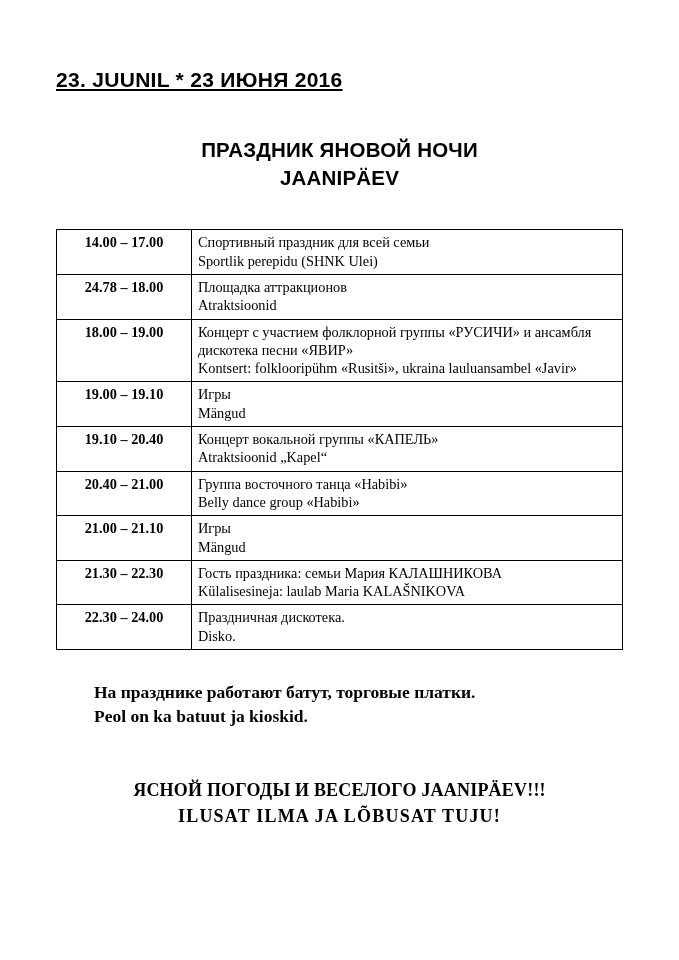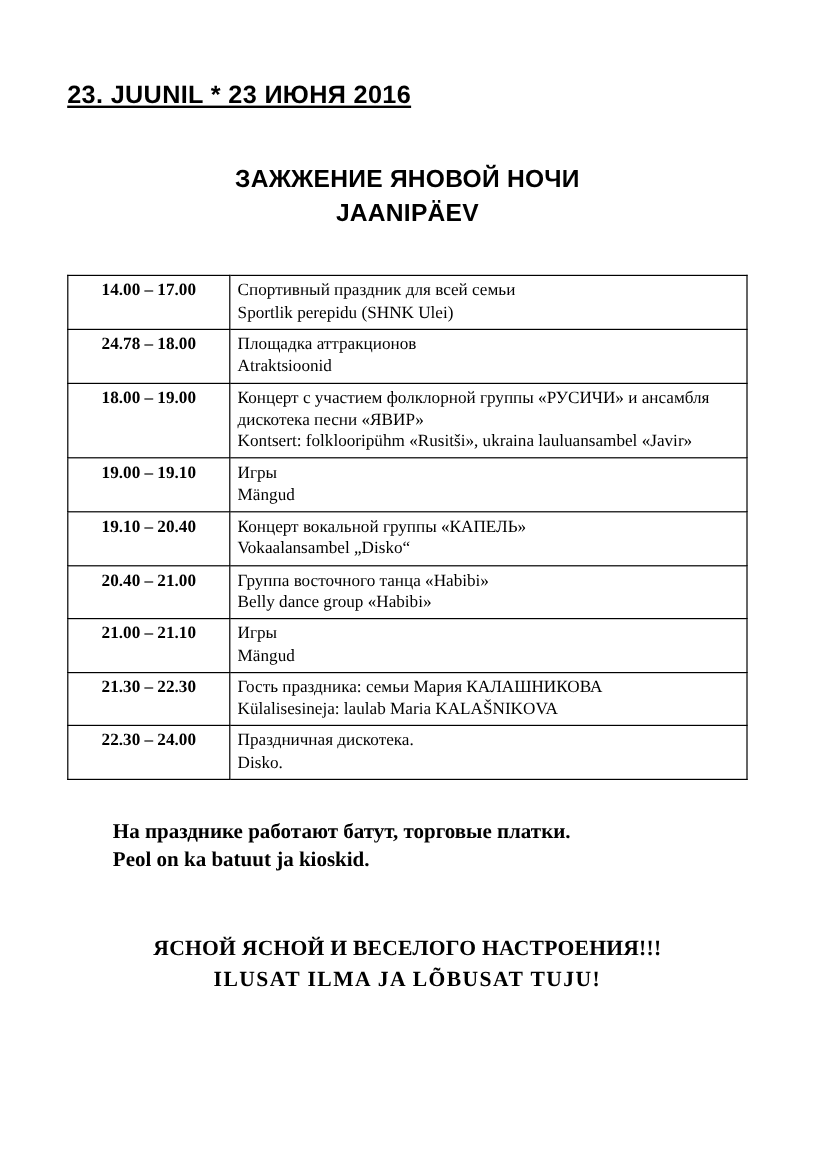--- a/index.html
+++ b/index.html
@@ -107,21 +107,21 @@
   }
 </style>
 </head>
 <body>
 
 <div class="page">
 
   <div class="doc-title">23. JUUNIL * 23 ИЮНЯ 2016</div>
 
   <div class="subtitle-block">
-    <span class="subtitle-ru">ЗАЖЖЕНИЕ ЯНОВОЙ НОЧИ</span>
+    <span class="subtitle-ru">ПРАЗДНИК ЯНОВОЙ НОЧИ</span>
     <span class="subtitle-et">JAANIPÄEV</span>
   </div>
 
   <table class="schedule">
     <tbody>
       <tr>
         <td class="time">14.00 – 17.00</td>
         <td class="desc">
           <span class="line-ru">Спортивный праздник для всей семьи</span>
           <span class="line-et">Sportlik perepidu (SHNK Ulei)</span>
@@ -145,21 +145,21 @@
         <td class="time">19.00 – 19.10</td>
         <td class="desc">
           <span class="line-ru">Игры</span>
           <span class="line-et">Mängud</span>
         </td>
       </tr>
       <tr>
         <td class="time">19.10 – 20.40</td>
         <td class="desc">
           <span class="line-ru">Концерт вокальной группы «КАПЕЛЬ»</span>
-          <span class="line-et-plain">Vokaalansambel „Disko“</span>
+          <span class="line-et-plain">Atraktsioonid „Kapel“</span>
         </td>
       </tr>
       <tr>
         <td class="time">20.40 – 21.00</td>
         <td class="desc">
           <span class="line-ru">Группа восточного танца «Habibi»</span>
           <span class="line-et">Belly dance group «Habibi»</span>
         </td>
       </tr>
       <tr>
@@ -185,17 +185,17 @@
       </tr>
     </tbody>
   </table>
 
   <div class="note">
     <span>На празднике работают батут, торговые платки.</span>
     <span>Peol on ka batuut ja kioskid.</span>
   </div>
 
   <div class="closing">
-    <span class="l1">ЯСНОЙ ЯСНОЙ И ВЕСЕЛОГО НАСТРОЕНИЯ!!!</span>
+    <span class="l1">ЯСНОЙ ПОГОДЫ И ВЕСЕЛОГО JAANIPÄEV!!!</span>
     <span class="l2">ILUSAT  ILMA  JA LÕBUSAT  TUJU!</span>
   </div>
 
 </div>
 
 </body></html>

